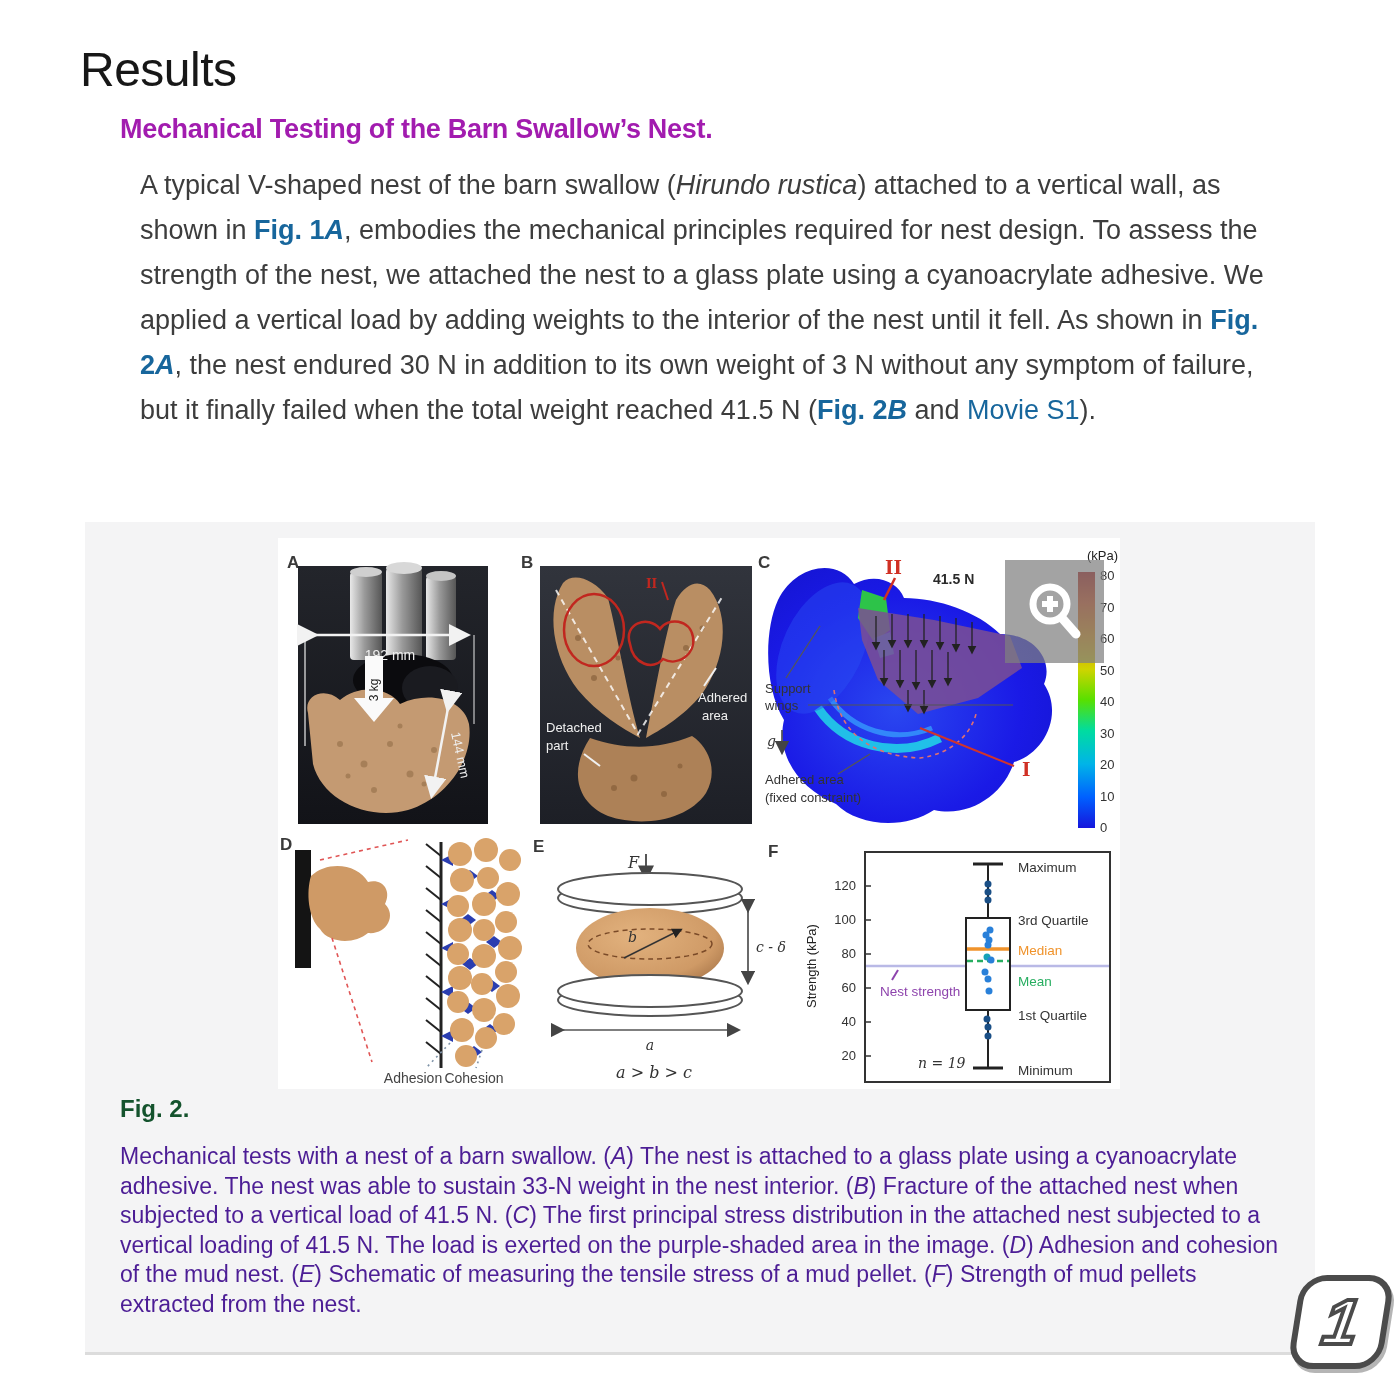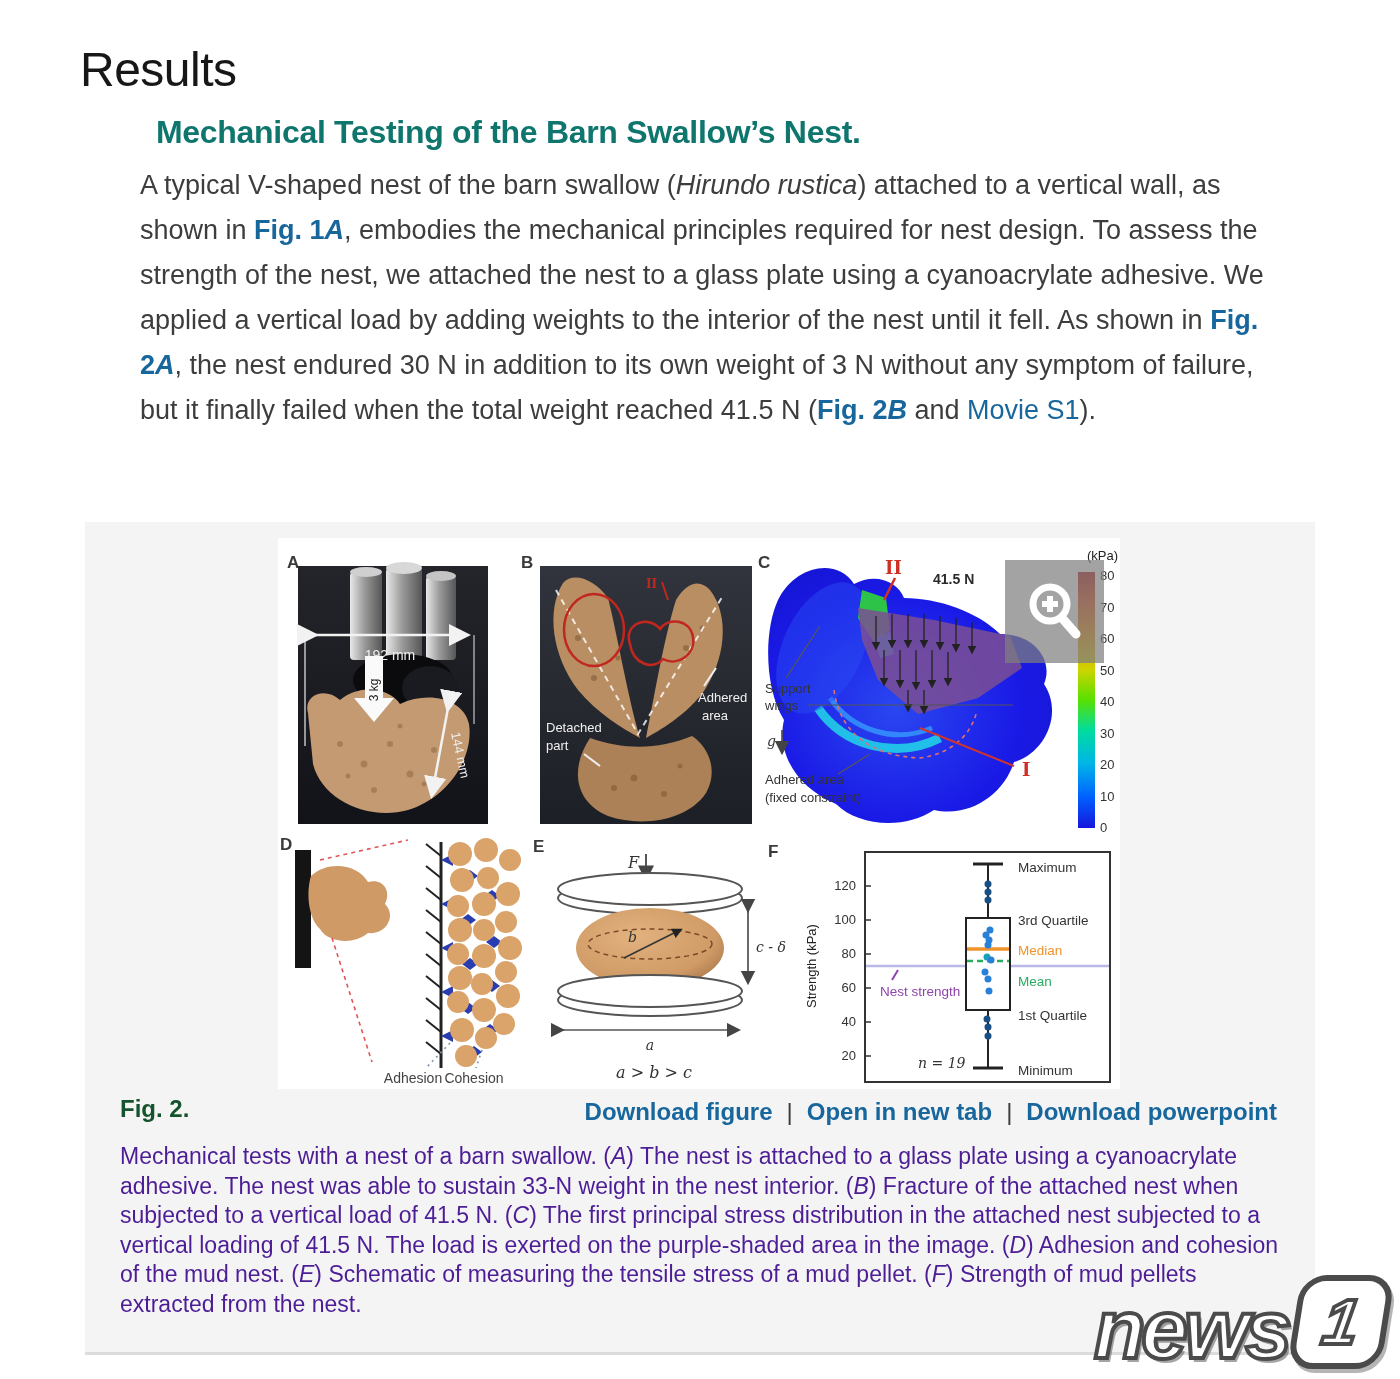--- a/index.html
+++ b/index.html
@@ -1,20 +1,20 @@
 <!DOCTYPE html>
 <html><head>
 <meta charset="utf-8">
 <style>
   * { margin:0; padding:0; box-sizing:border-box; }
   html,body { width:1400px; height:1379px; background:#ffffff; font-family:"Liberation Sans", sans-serif; position:relative; overflow:hidden; }
   :root { --link:#17669c; --ink:#3d3d3d; --dark:#171717; }
 
   .section-title { position:absolute; left:80px; top:42px; font-size:48px; font-weight:400; color:var(--dark); letter-spacing:-0.5px; }
-  .subsection-title { position:absolute; left:120px; top:114px; font-size:32px; font-weight:700; color:#0f766e; letter-spacing:-0.3px;margin-left:36px; }
+  .subsection-title { position:absolute; left:120px; top:114px; font-size:27px; font-weight:700; color:#a21caf; letter-spacing:-0.3px; }
   .body-paragraph { position:absolute; left:120px; top:163px; width:1132px; font-size:27px; line-height:45px; color:var(--ink);margin-left:20px; }
 
   .seg-i { font-style:italic; }
   .seg-lb { color:var(--link); font-weight:700; }
   .seg-lbi { color:var(--link); font-weight:700; font-style:italic; }
   .seg-l { color:var(--link); }
   .seg-lb, .seg-lbi, .seg-l { cursor:pointer; }
 
   .figure-block { position:absolute; left:85px; top:522px; width:1230px; height:833px; background:#f4f4f5; border-bottom:3px solid #dcdcdc; }
   .figure-image { position:absolute; left:193px; top:16px; width:842px; height:551px; background:#ffffff; }
@@ -371,25 +371,21 @@
         <circle cx="26" cy="24" r="17" stroke="#ffffff" stroke-width="7" fill="none"></circle>
         <line x1="26" y1="16" x2="26" y2="32" stroke="#ffffff" stroke-width="6"></line>
         <line x1="18" y1="24" x2="34" y2="24" stroke="#ffffff" stroke-width="6"></line>
         <line x1="38" y1="38" x2="52" y2="54" stroke="#ffffff" stroke-width="9" stroke-linecap="round"></line>
       </svg>
     </button>
   </div>
 
   <span class="fig-tag">Fig. 2.</span>
 
-  <div class="fig-links">
-    <span class="lnk">Download figure</span><span class="sep">|</span><span class="lnk">Open in new tab</span><span class="sep">|</span><span class="lnk">Download powerpoint</span>
-  </div>
 
   <p class="fig-caption"><span>Mechanical tests with a nest of a barn swallow. (</span><span class="seg-i">A</span><span>) The nest is attached to a glass plate using a cyanoacrylate adhesive. The nest was able to sustain 33-N weight in the nest interior. (</span><span class="seg-i">B</span><span>) Fracture of the attached nest when subjected to a vertical load of 41.5 N. (</span><span class="seg-i">C</span><span>) The first principal stress distribution in the attached nest subjected to a vertical loading of 41.5 N. The load is exerted on the purple-shaded area in the image. (</span><span class="seg-i">D</span><span>) Adhesion and cohesion of the mud nest. (</span><span class="seg-i">E</span><span>) Schematic of measuring the tensile stress of a mud pellet. (</span><span class="seg-i">F</span><span>) Strength of mud pellets extracted from the nest.</span></p>
 </div>
 
 <div class="watermark">
-  <span class="wm-text">news</span>
   <span class="wm-badge">
       <span>1</span>
     </span>
 </div>
 
 </body></html>

